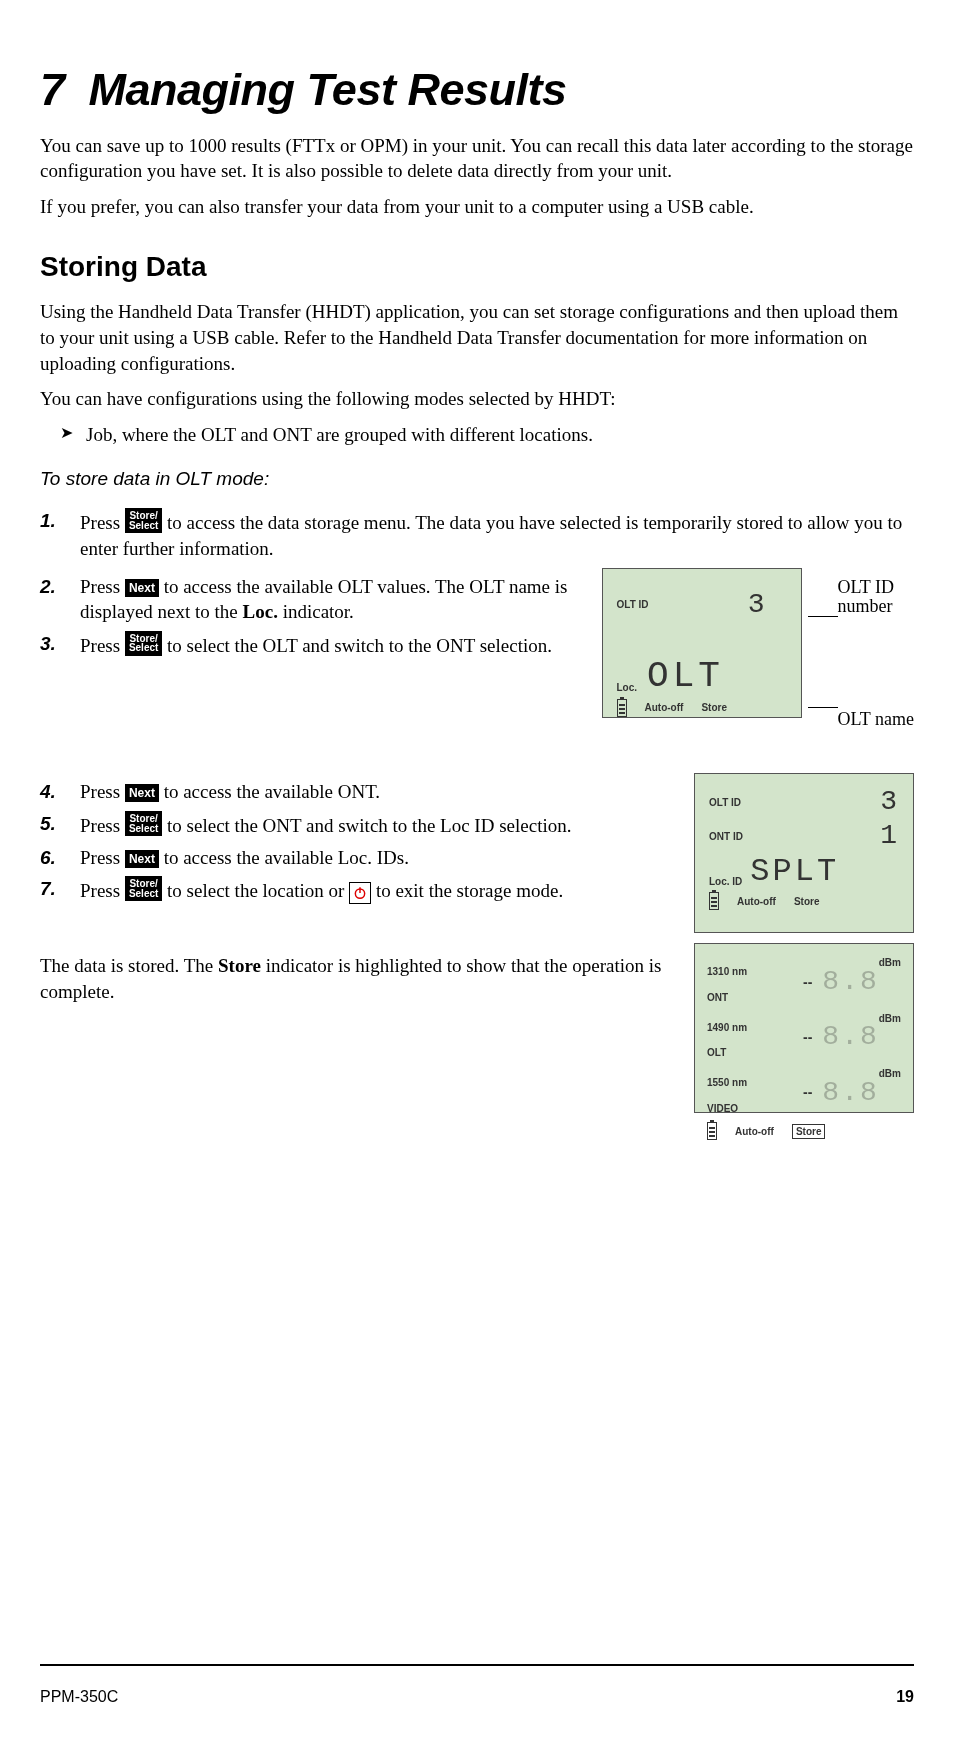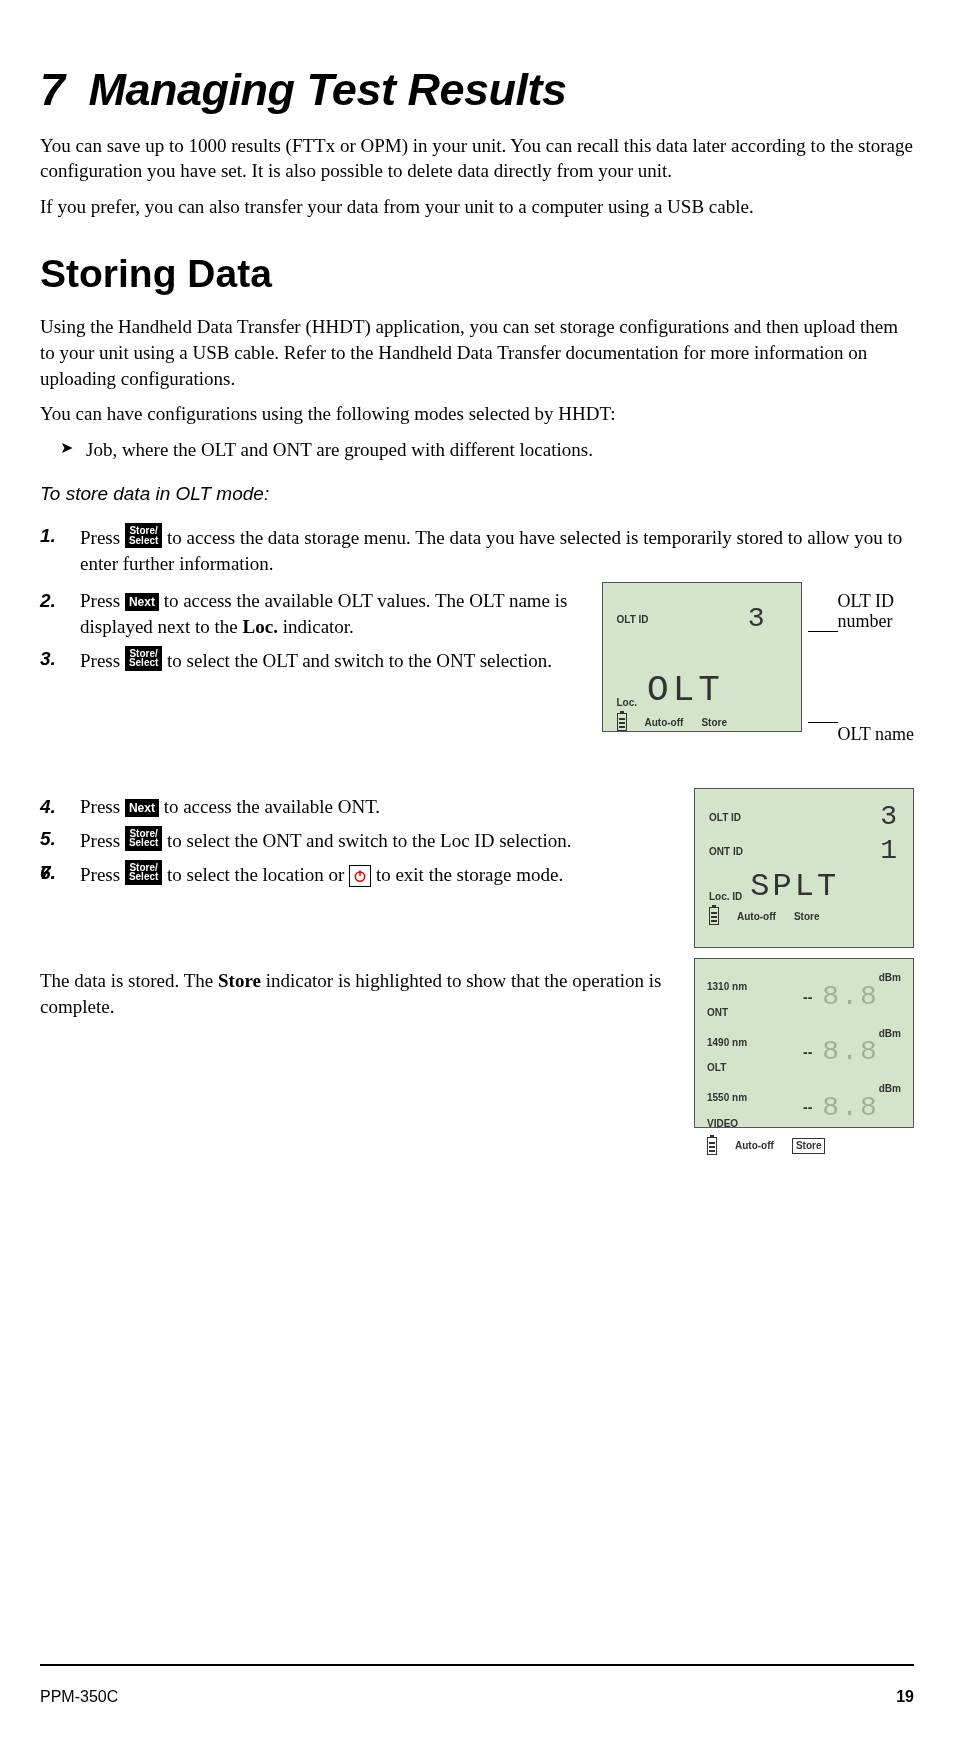--- a/index.html
+++ b/index.html
@@ -18,21 +18,21 @@
     font-family: "Arial Black", Arial, sans-serif;
     font-style: italic;
     font-weight: 900;
     font-size: 45px;
     margin: 20px 0 12px 0;
     letter-spacing: -0.5px;
   }
   h2 {
     font-family: Arial, sans-serif;
     font-weight: 900;
-    font-size: 39px;
+    font-size: 28px;
     margin: 28px 0 14px 0;
   }
   p { margin: 10px 0; }
   ul.arrows { list-style: none; padding-left: 20px; margin: 6px 0; }
   ul.arrows li { position: relative; padding-left: 26px; margin: 6px 0; }
   ul.arrows li::before {
     content: "➤";
     position: absolute;
     left: 0;
     top: 0;
@@ -247,20 +247,23 @@
           </span>
         </div>
         <div style="position:relative; padding-left:40px; margin:6px 0;">
           <span class="num">5.</span>
           <span>
             <span>Press </span><span class="key small2"><span>Store/</span><br><span>Select</span></span><span> to select the ONT and switch to the Loc ID selection.</span>
           </span>
         </div>
         <div style="position:relative; padding-left:40px; margin:6px 0;">
           <span class="num">6.</span>
+          <span>
+            <span>Press </span><span class="key">Next</span><span> to access the available Loc. IDs.</span>
+          </span>
         </div>
         <div style="position:relative; padding-left:40px; margin:6px 0;">
           <span class="num">7.</span>
           <span>
             <span>Press </span><span class="key small2"><span>Store/</span><br><span>Select</span></span><span> to select the location or </span><span class="powerkey">
                 <svg width="14" height="14" viewBox="0 0 24 24">
                   <circle cx="12" cy="13" r="8" fill="none" stroke="#d00" stroke-width="2.5"></circle>
                   <line x1="12" y1="2" x2="12" y2="12" stroke="#d00" stroke-width="2.5"></line>
                 </svg>
               </span><span> to exit the storage mode.</span>

